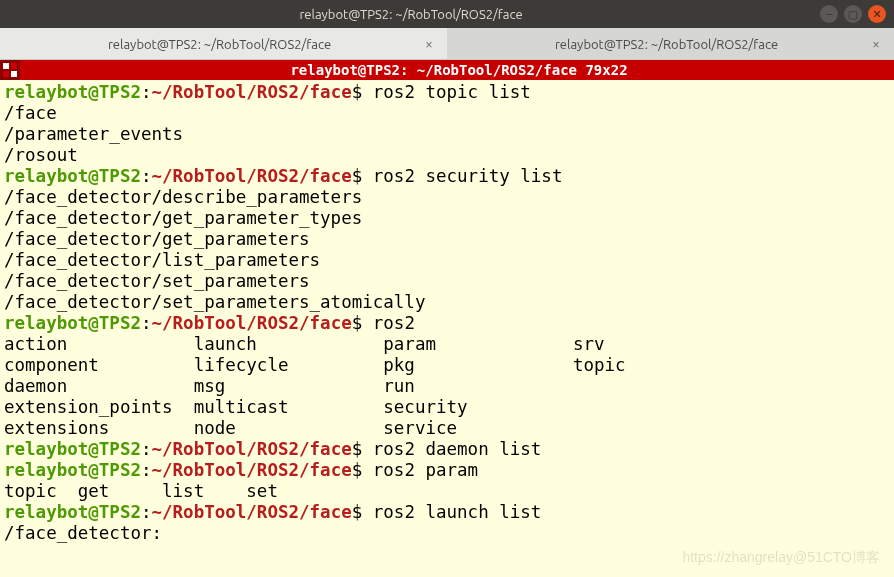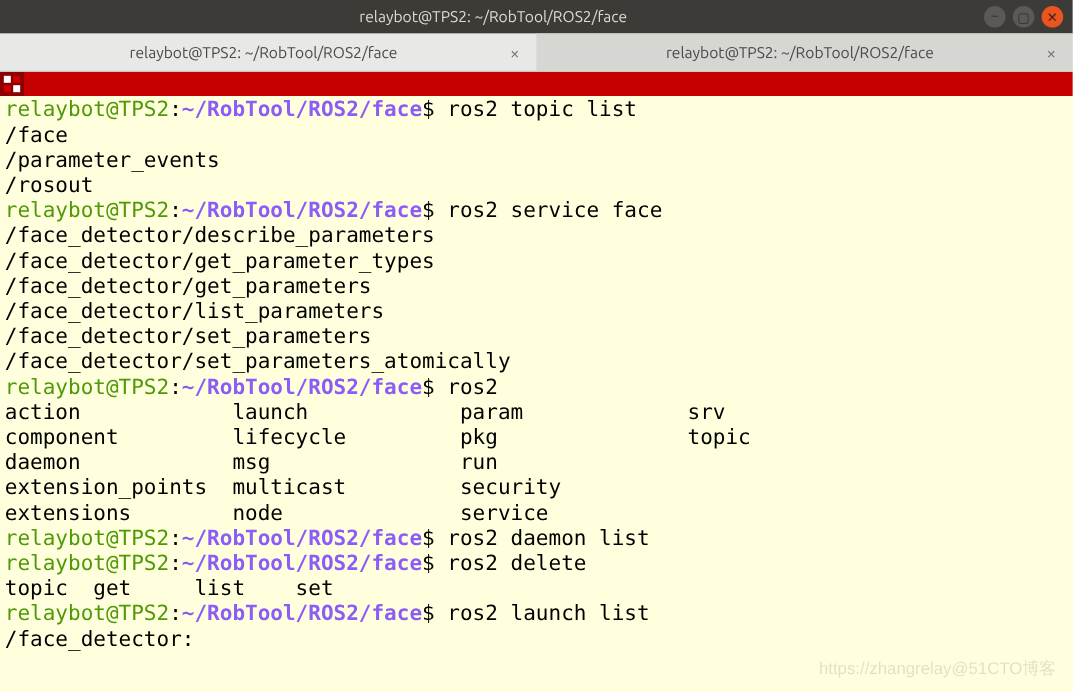--- a/index.html
+++ b/index.html
@@ -18,22 +18,22 @@
   .tab.inactive { background:#d6d6d3; }
   .tab .label { flex:1; text-align:center; }
   .tab .tabclose { font-size:14px; color:#6b6b69; cursor:pointer; }
 
   .statusbar { height:20px; background:#c60000; color:#fff; display:flex; align-items:center; font-size:14px; font-weight:bold; }
   .statusbar .appicon { width:20px; height:20px; background:#8b0000; margin-right:4px; display:inline-flex; align-items:center; justify-content:center; }
   .statusbar .appicon svg { width:14px; height:14px; }
   .statusbar .st { flex:1; text-align:center; }
 
   .term { padding:2px 4px 0 4px; font-size:17.5px; line-height:21px; color:#000; white-space:pre; overflow:hidden; }
-  .user { color:#4e9a06; font-weight:normal; }
-  .path { color:#8b5cf6; font-weight:bold; }
+  .user { color:#4e9a06; font-weight:bold; }
+  .path { color:#b91c1c; font-weight:bold; }
   .dollar { color:#000; }
   .cmd { color:#000; }
 
   .watermark { position:absolute; right:14px; bottom:10px; color:rgba(0,0,0,0.12); font-family:sans-serif; font-size:14px; }
 </style>
 </head>
 <body>
 
 <div class="titlebar">
   <span class="title">relaybot@TPS2: ~/RobTool/ROS2/face</span>
@@ -55,39 +55,40 @@
 
 <div class="statusbar">
   <span class="appicon">
     <svg viewBox="0 0 14 14">
         <rect x="0" y="0" width="6" height="6" fill="#fff"></rect>
         <rect x="8" y="0" width="6" height="6" fill="#c00"></rect>
         <rect x="0" y="8" width="6" height="6" fill="#c00"></rect>
         <rect x="8" y="8" width="6" height="6" fill="#fff"></rect>
       </svg>
   </span>
+  <span class="st">relaybot@TPS2: ~/RobTool/ROS2/face 79x22</span>
 </div>
 
 <div class="term"><span class="user">relaybot@TPS2</span><span>:</span><span class="path">~/RobTool/ROS2/face</span><span class="dollar">$ </span><span class="cmd">ros2 topic list</span>
 <span>/face
 /parameter_events
 /rosout</span>
-<span class="user">relaybot@TPS2</span><span>:</span><span class="path">~/RobTool/ROS2/face</span><span class="dollar">$ </span><span class="cmd">ros2 service face</span>
+<span class="user">relaybot@TPS2</span><span>:</span><span class="path">~/RobTool/ROS2/face</span><span class="dollar">$ </span><span class="cmd">ros2 security list</span>
 <span>/face_detector/describe_parameters
 /face_detector/get_parameter_types
 /face_detector/get_parameters
 /face_detector/list_parameters
 /face_detector/set_parameters
 /face_detector/set_parameters_atomically</span>
 <span class="user">relaybot@TPS2</span><span>:</span><span class="path">~/RobTool/ROS2/face</span><span class="dollar">$ </span><span class="cmd">ros2 </span>
 <span>action            launch            param             srv               
 component         lifecycle         pkg               topic             
 daemon            msg               run               
 extension_points  multicast         security          
 extensions        node              service           </span>
 <span class="user">relaybot@TPS2</span><span>:</span><span class="path">~/RobTool/ROS2/face</span><span class="dollar">$ </span><span class="cmd">ros2 daemon list</span>
-<span class="user">relaybot@TPS2</span><span>:</span><span class="path">~/RobTool/ROS2/face</span><span class="dollar">$ </span><span class="cmd">ros2 delete </span>
+<span class="user">relaybot@TPS2</span><span>:</span><span class="path">~/RobTool/ROS2/face</span><span class="dollar">$ </span><span class="cmd">ros2 param </span>
 <span>topic  get     list    set     </span>
 <span class="user">relaybot@TPS2</span><span>:</span><span class="path">~/RobTool/ROS2/face</span><span class="dollar">$ </span><span class="cmd">ros2 launch list</span>
 <span>/face_detector:</span>
 </div>
 
 <div class="watermark">https://zhangrelay@51CTO博客</div>
 
 </body></html>

